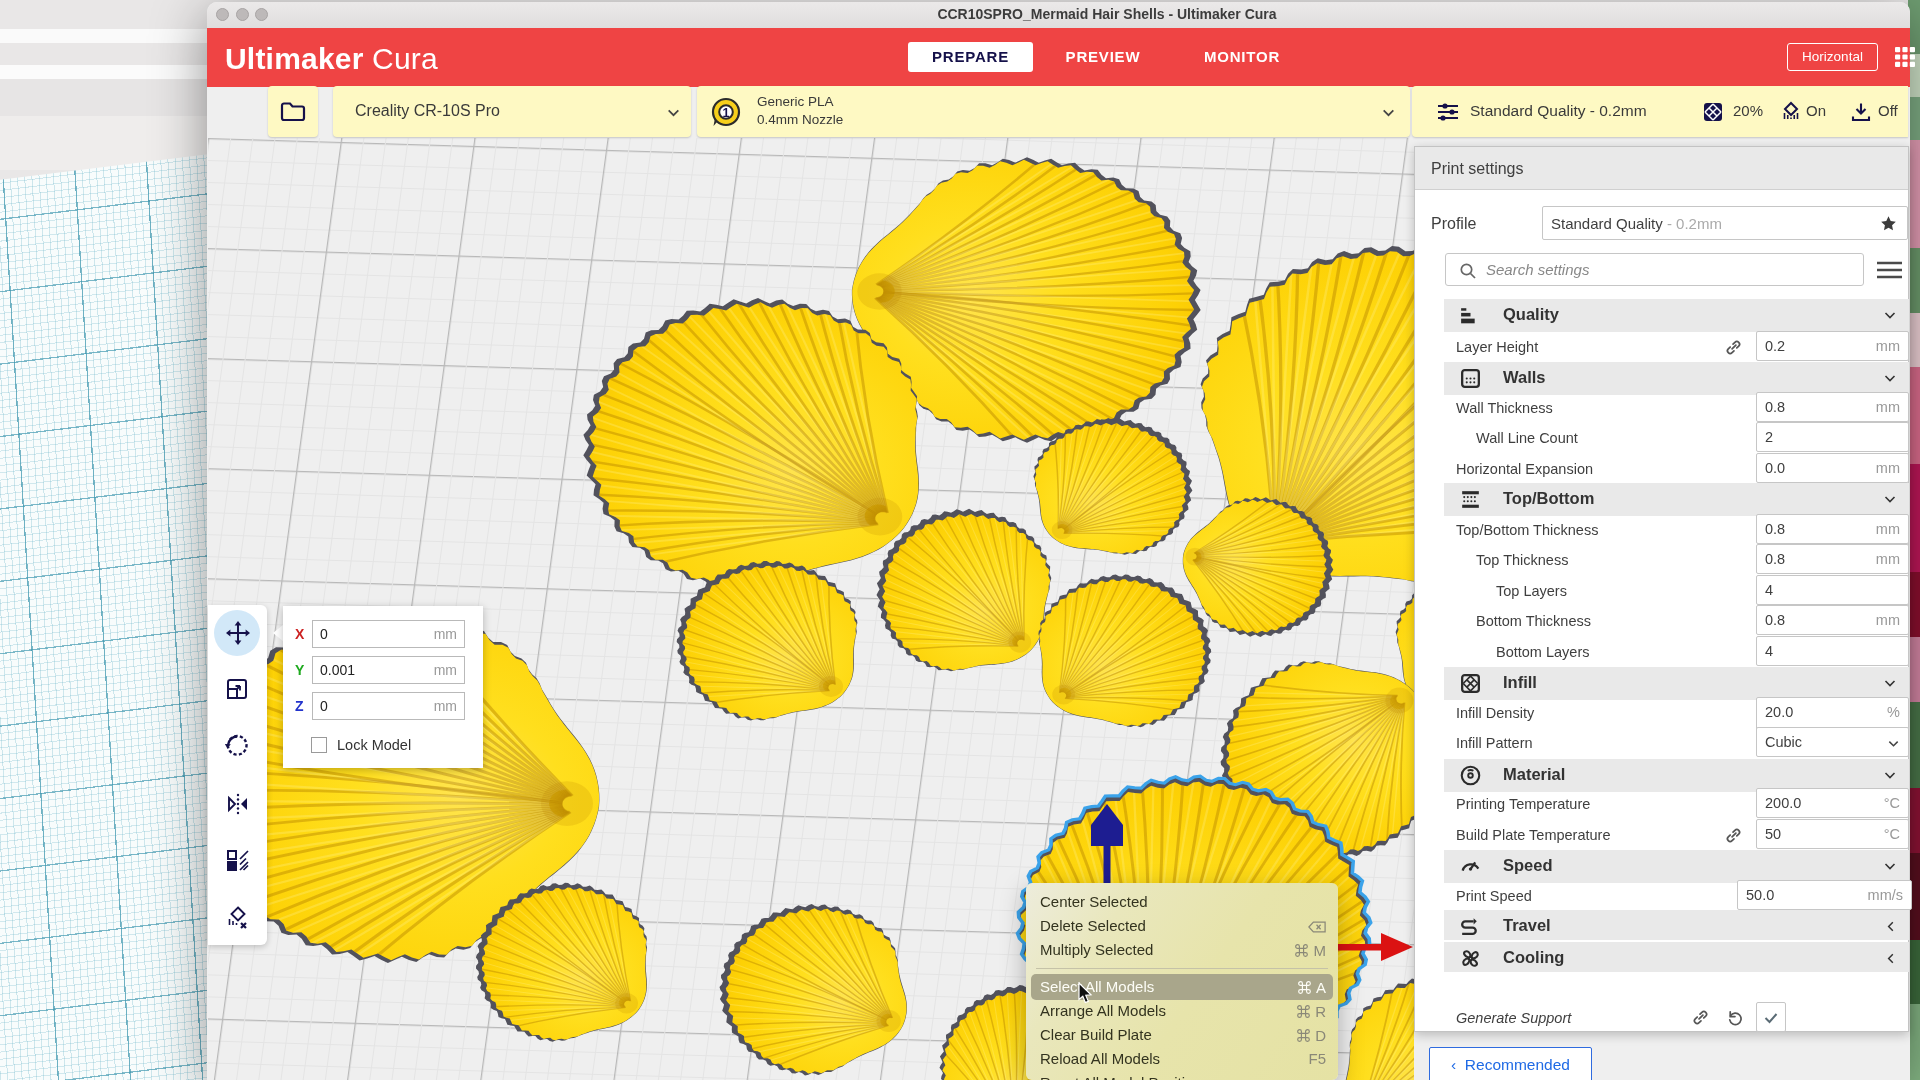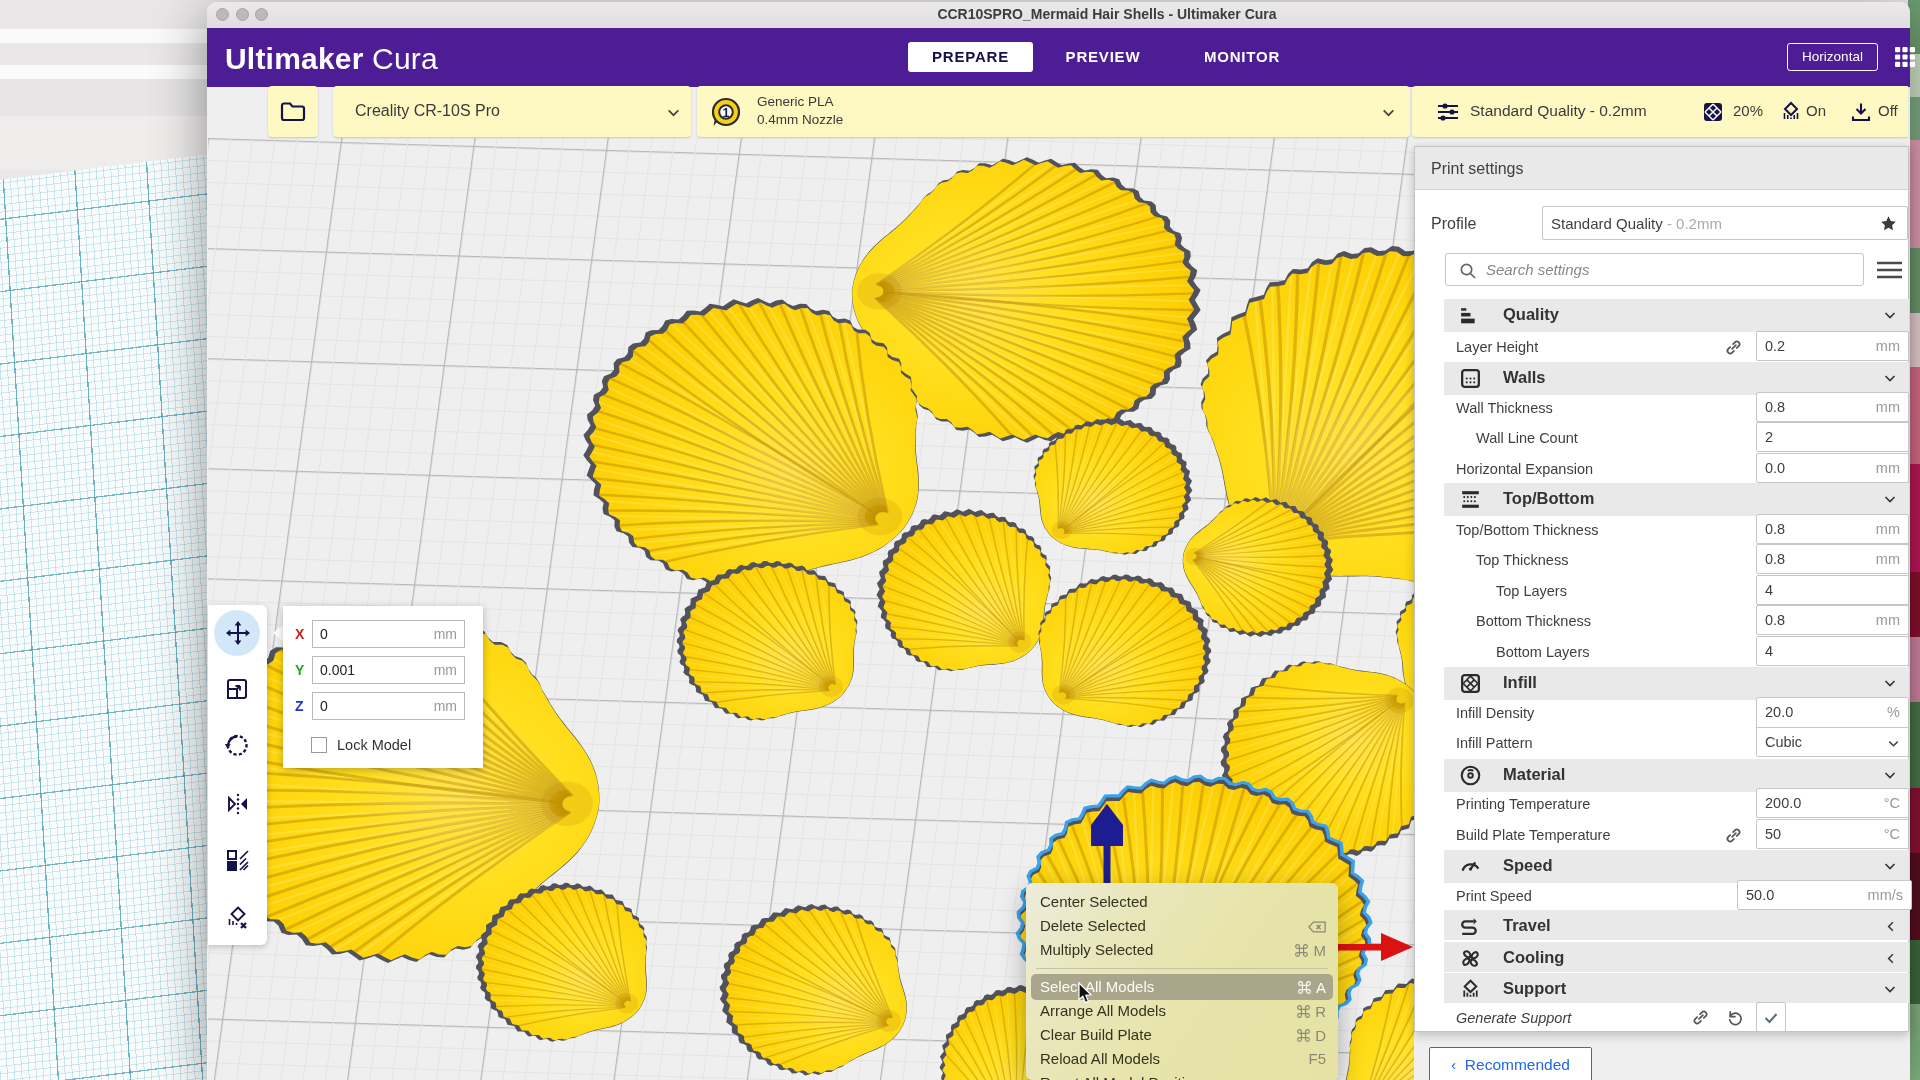--- a/index.html
+++ b/index.html
@@ -14,21 +14,21 @@
   repeating-linear-gradient(0deg, rgba(105,180,200,0.28) 0 1px, transparent 1px 7.2px);}
 #deskR{position:absolute;right:0;top:0;width:12px;height:1080px;
  background:linear-gradient(180deg,#6f9e72 0 5%,#cfe3c8 5% 9%,#7fae85 9% 13%,#e8a0b8 13% 23%,#6f9e6f 23% 29%,#f2d5da 29% 34%,#e06f90 34% 43%,#c2185b 43% 53%,#8e1030 53% 59%,#d889a8 59% 65%,#4c7a4c 65% 73%,#911437 73% 79%,#5c1020 79% 87%,#3f6f3f 87% 93%,#86b886 93% 100%)}
 
 #win{position:absolute;left:207px;top:2px;width:1703px;height:1078px;border-radius:10px 10px 0 0;
  box-shadow:0 12px 55px rgba(0,0,0,0.42); background:#efefef}
 #titlebar{position:absolute;left:0;top:0;width:100%;height:28px;background:linear-gradient(#ebe9e9,#dfdddd);border-radius:10px 10px 0 0;border-bottom:1px solid #c9c7c7}
 .tl{position:absolute;top:5.5px;width:13px;height:13px;border-radius:50%;background:#bdb9b9;border:0.5px solid #a8a4a4}
 #wtitle{position:absolute;top:4px;left:670px;width:460px;text-align:center;font-size:14px;font-weight:bold;color:#3c3c3c;letter-spacing:0}
 
-#hdr{position:absolute;left:0;top:26px;width:100%;height:59px;background:#4c1d95}
+#hdr{position:absolute;left:0;top:26px;width:100%;height:59px;background:#ef4444}
 #logo{position:absolute;left:18px;top:14px;color:#fff;font-size:30px;letter-spacing:0.2px}
 #logo b{font-weight:700}
 .stage{position:absolute;top:14px;height:30px;line-height:30px;font-size:15px;font-weight:700;letter-spacing:0.8px;color:#fff;text-align:center}
 #prepare{left:701px;width:125px;background:#fff;color:#15114a;border-radius:3px}
 #marketplace{position:absolute;left:1580px;top:15px;width:91px;height:28px;line-height:26px;border:1px solid #fff;border-radius:3px;color:#fff;font-size:13.5px;text-align:center}
 #appgrid{position:absolute;left:1687px;top:18px}
 
 .card{position:absolute;top:86px;height:51px;background:#fef9c3;border-radius:4px;box-shadow:0 1px 2px rgba(0,0,0,0.18)}
 .chev{position:absolute}
 
@@ -1308,32 +1308,20 @@
             <path d="M13.6 12 C18 12 19.8 9 18.6 6.8 C17.6 5 14.2 5.6 12.8 10.4"></path>
             <path d="M12 13.6 C12 18 15 19.8 17.2 18.6 C19 17.6 18.4 14.2 13.6 12.8"></path>
             <path d="M10.4 12 C6 12 4.2 15 5.4 17.2 C6.4 19 9.8 18.4 11.2 13.6"></path>
           </g>
         </svg></span>
       <span class="clabel">Cooling</span>
       <span class="cchev"><svg width="13" height="13" viewBox="0 0 14 14">
           <path d="M9.5 2.5 L5 7 L9.5 11.5" stroke="#333" stroke-width="1.6" fill="none"></path>
         </svg></span>
     </div>
-    <div class="cat" style="top:826px;height:30px">
-      <span class="cicon"><svg width="25" height="25" viewBox="0 0 24 24">
-          <g fill="none" stroke="#2b2b2b" stroke-width="2">
-            <path d="M12 3.5 L17.5 9 L12 14.5 L6.5 9 Z"></path>
-            <path d="M6 13 v6 M9 15 v4 M12 17 v2 M15 15 v4 M18 13 v6" stroke-width="1.7"></path>
-          </g>
-        </svg></span>
-      <span class="clabel">Support</span>
-      <span class="cchev"><svg width="14" height="14" viewBox="0 0 14 14">
-          <path d="M2.5 5 L7 9.5 L11.5 5" stroke="#333" stroke-width="1.6" fill="none"></path>
-        </svg></span>
-    </div>
     <div class="plabel" style="left:41px;top:192px">Layer Height</div>
     <div style="position:absolute;left:309px;top:191px"><svg width="19" height="19" viewBox="0 0 20 20">
         <g stroke="#555" stroke-width="1.8" fill="none" stroke-linecap="round">
           <path d="M8.5 11.5 L12.5 7.5"></path>
           <path d="M9.5 6.5 l2-2 a2.8 2.8 0 0 1 4 4 l-2 2"></path>
           <path d="M10.5 13.5 l-2 2 a2.8 2.8 0 0 1 -4 -4 l2-2"></path>
         </g>
       </svg></div>
     <div class="vbox" style="left:341px;top:184px;width:153px;height:30px">
       <span class="val">0.2</span>

